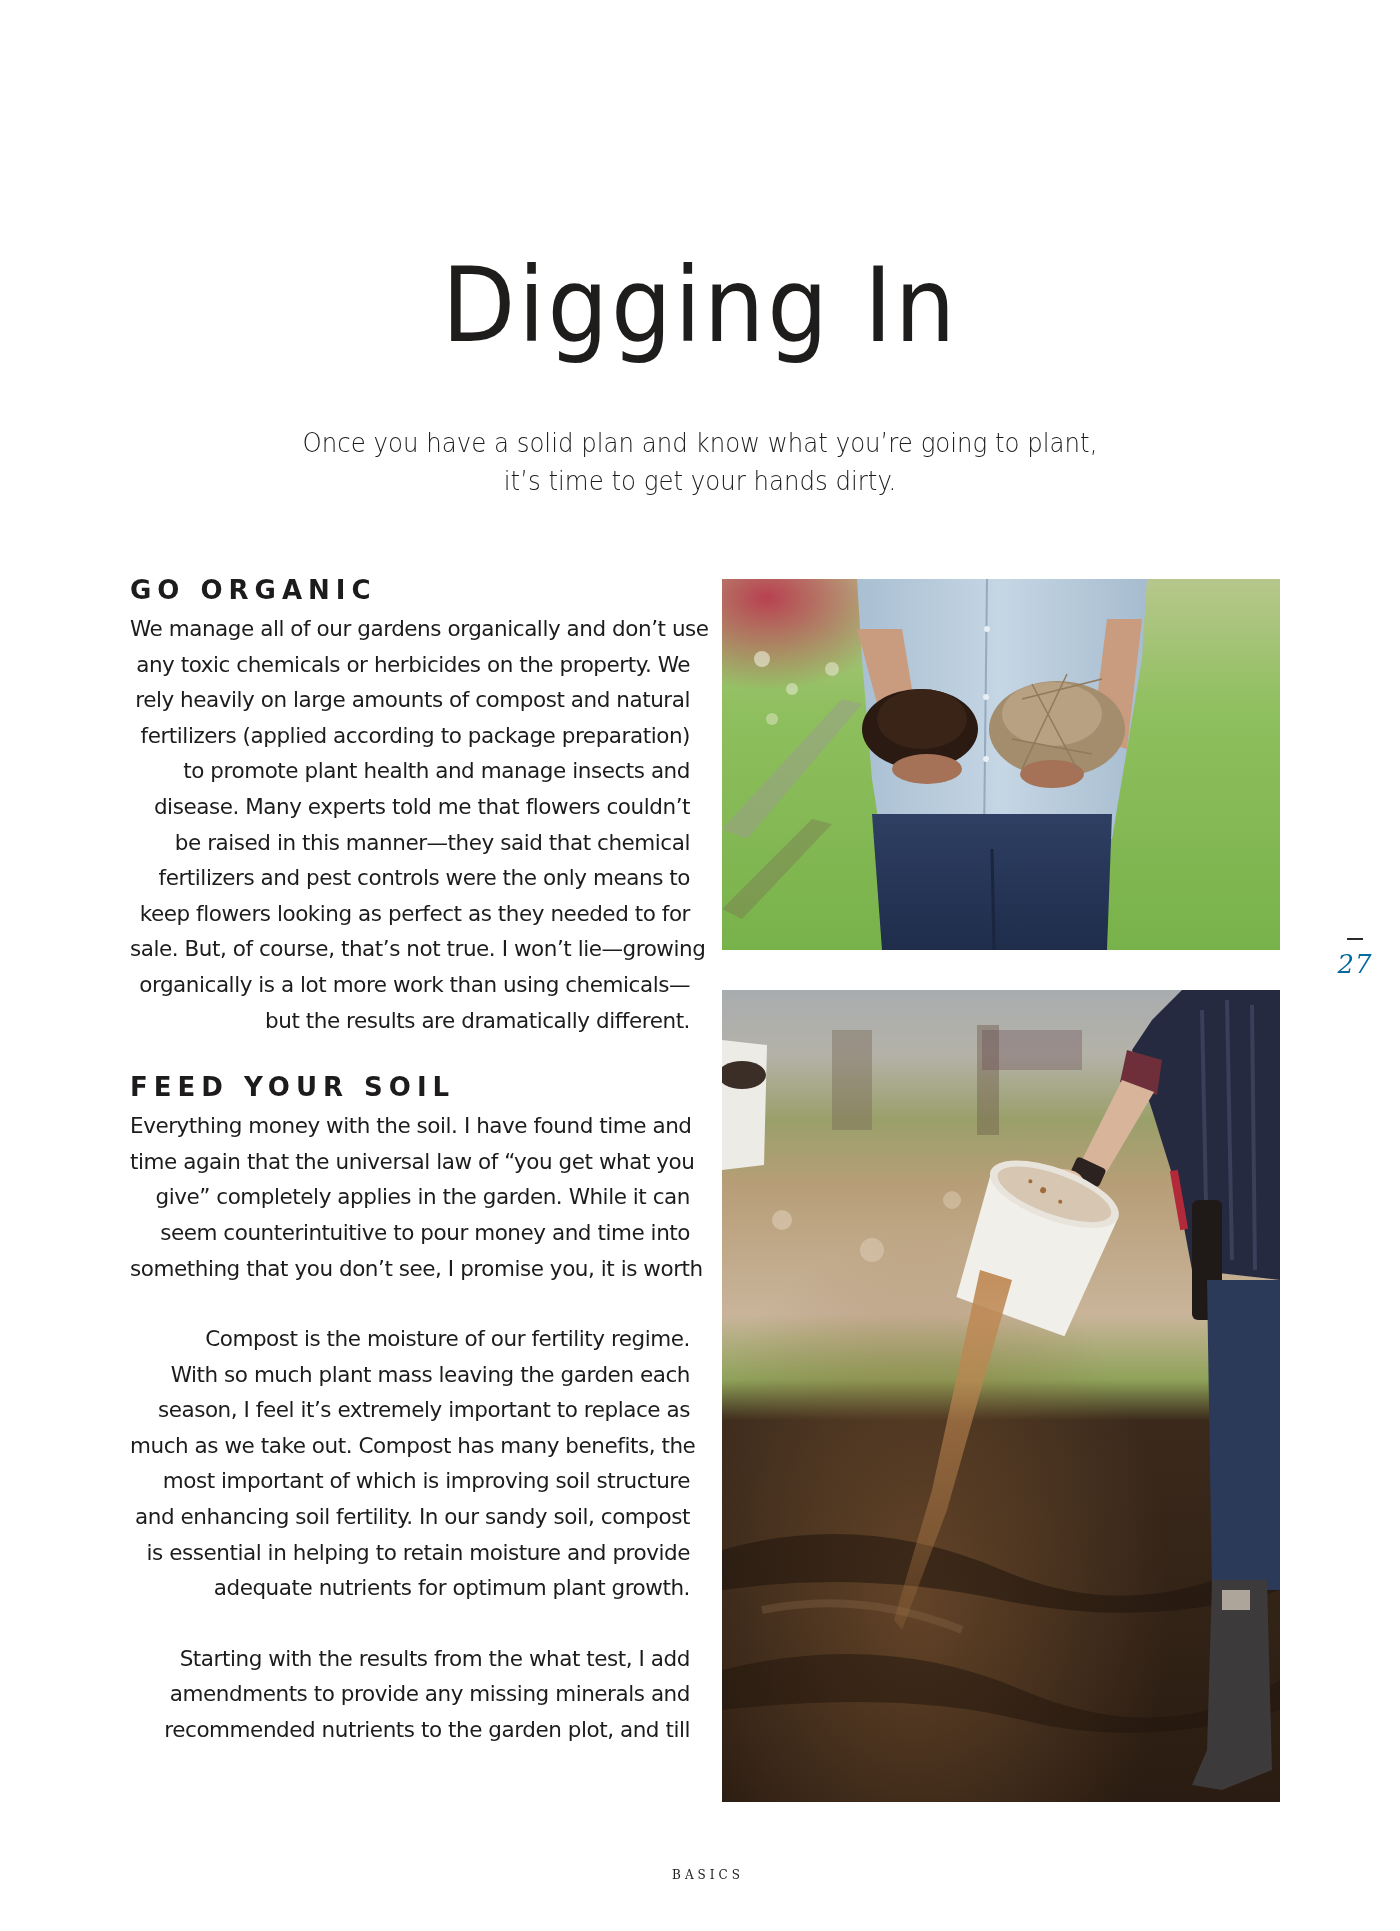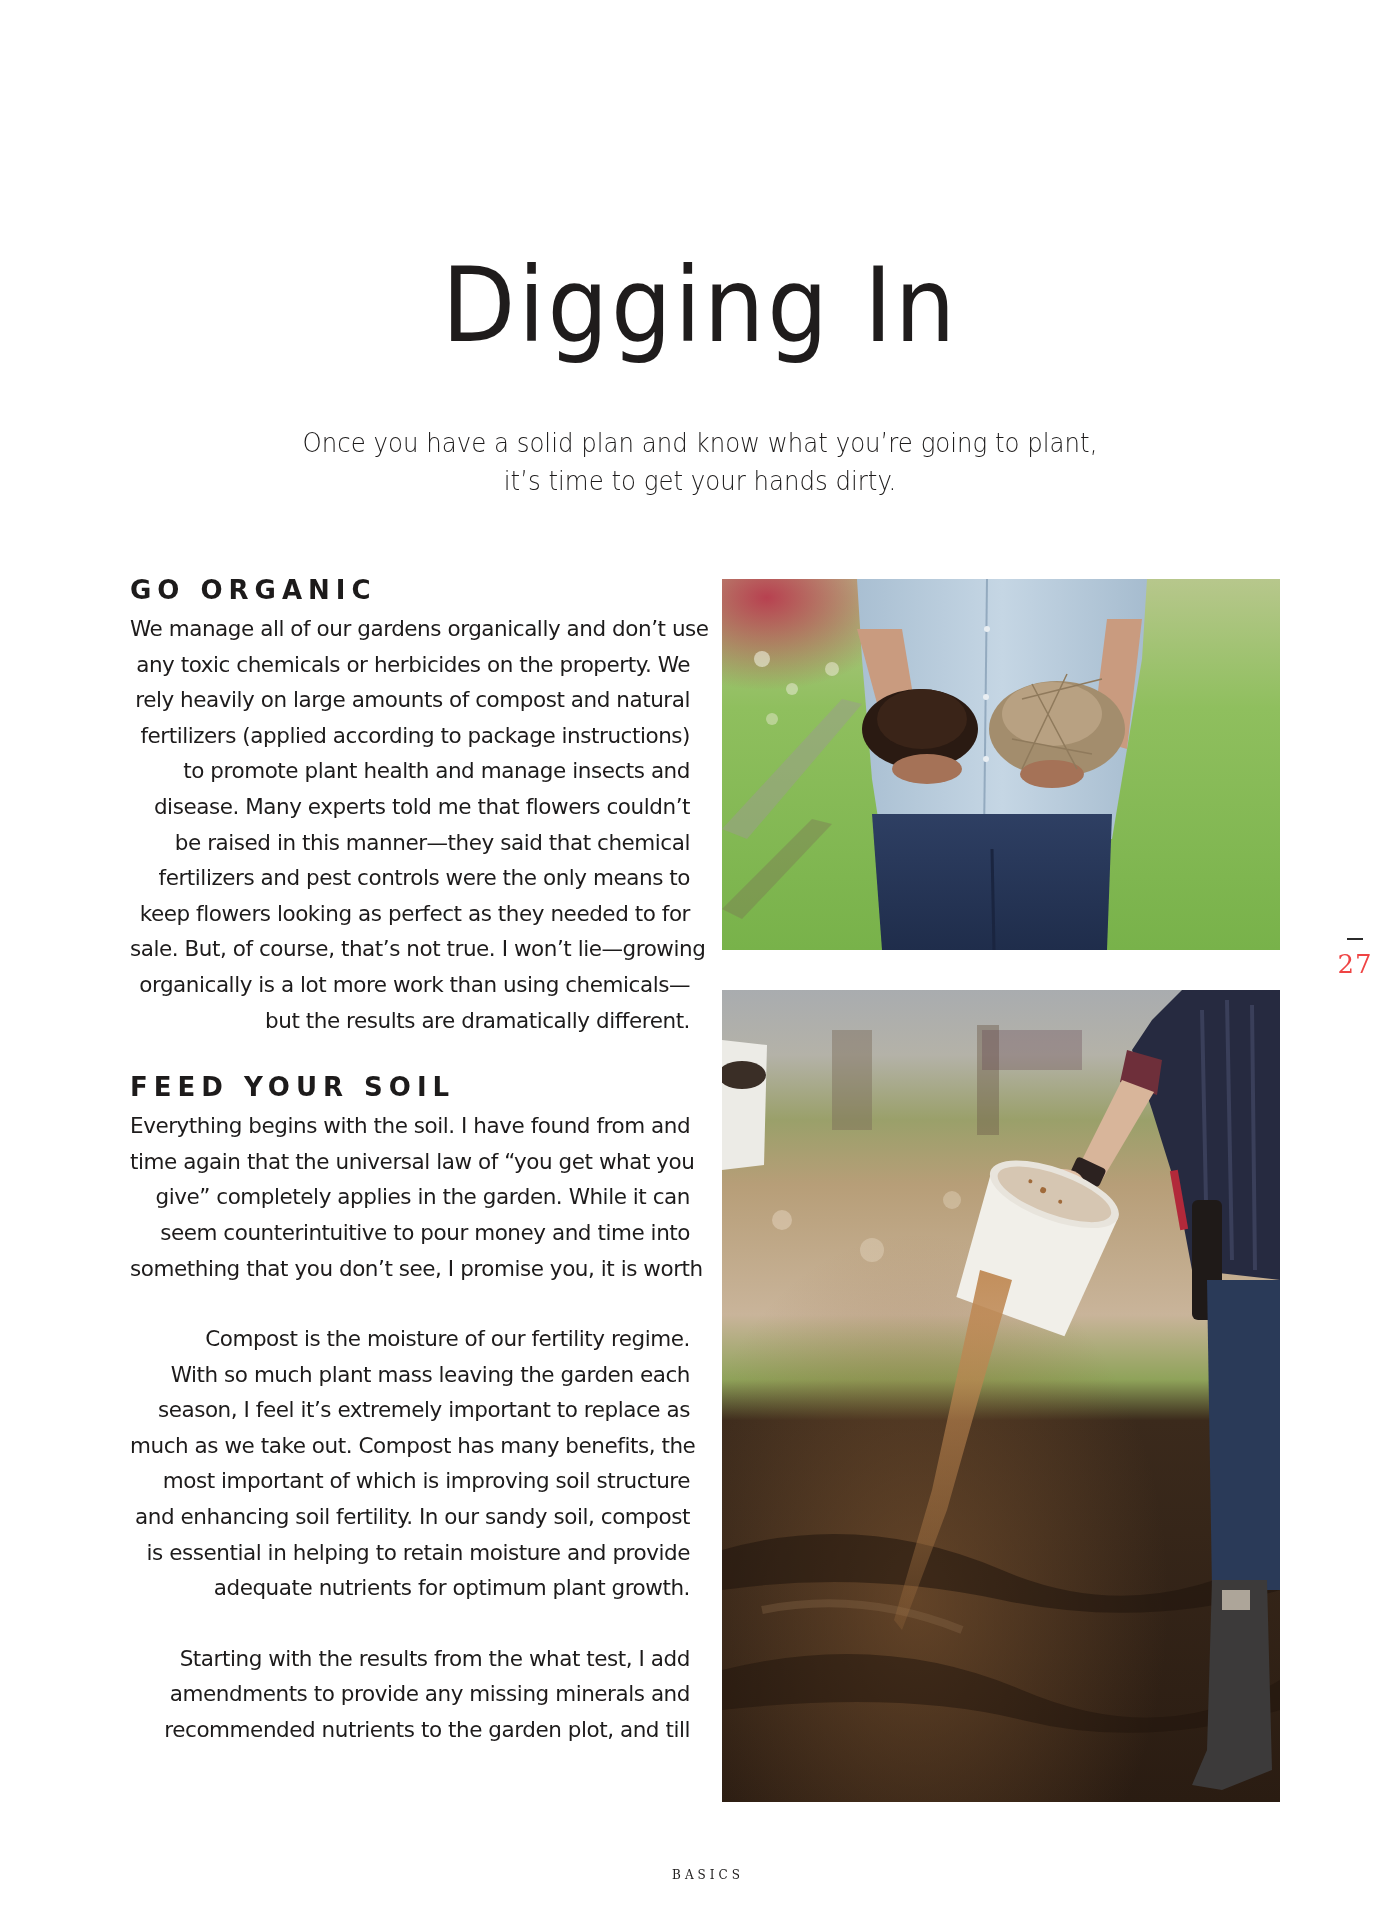--- a/index.html
+++ b/index.html
@@ -92,23 +92,24 @@
     }
     .page-dash {
       width: 16px;
       height: 2px;
       background: #2b2b2b;
       margin: 0 auto 10px auto;
     }
     .page-number {
       font-family: "DejaVu Serif", "Liberation Serif", serif;
       font-size: 26px;
-      color: #ef4444;
+      color: #0369a1;
       line-height: 28px;
       letter-spacing: 1px;
+      font-style: italic;
     }
     .footer-label {
       position: absolute;
       left: 8px;
       width: 1400px;
       top: 1868px;
       text-align: center;
       font-family: "DejaVu Serif", "Liberation Serif", serif;
       font-size: 12px;
       letter-spacing: 4px;
@@ -126,38 +127,38 @@
 </div>
 
 <div class="text-col">
 
   <div>
     <h2 class="section-heading">GO ORGANIC</h2>
     <div class="body-lines">
       <span>We manage all of our gardens organically and don’t use</span>
       <span>any toxic chemicals or herbicides on the property. We</span>
       <span>rely heavily on large amounts of compost and natural</span>
-      <span>fertilizers (applied according to package instructions)</span>
+      <span>fertilizers (applied according to package preparation)</span>
       <span>to promote plant health and manage insects and</span>
       <span>disease. Many experts told me that flowers couldn’t</span>
       <span>be raised in this manner—they said that chemical</span>
       <span>fertilizers and pest controls were the only means to</span>
       <span>keep flowers looking as perfect as they needed to for</span>
       <span>sale. But, of course, that’s not true. I won’t lie—growing</span>
       <span>organically is a lot more work than using chemicals—</span>
       <span>but the results are dramatically different.</span>
     </div>
   </div>
 
   <div class="section-gap"></div>
 
   <div>
     <h2 class="section-heading">FEED YOUR SOIL</h2>
     <div class="body-lines">
-      <span>Everything begins with the soil. I have found from and</span>
+      <span>Everything money with the soil. I have found time and</span>
       <span>time again that the universal law of “you get what you</span>
       <span>give” completely applies in the garden. While it can</span>
       <span>seem counterintuitive to pour money and time into</span>
       <span>something that you don’t see, I promise you, it is worth</span>
     </div>
     <div class="block-gap"></div>
     <div class="body-lines">
       <span>Compost is the moisture of our fertility regime.</span>
       <span>With so much plant mass leaving the garden each</span>
       <span>season, I feel it’s extremely important to replace as</span>

